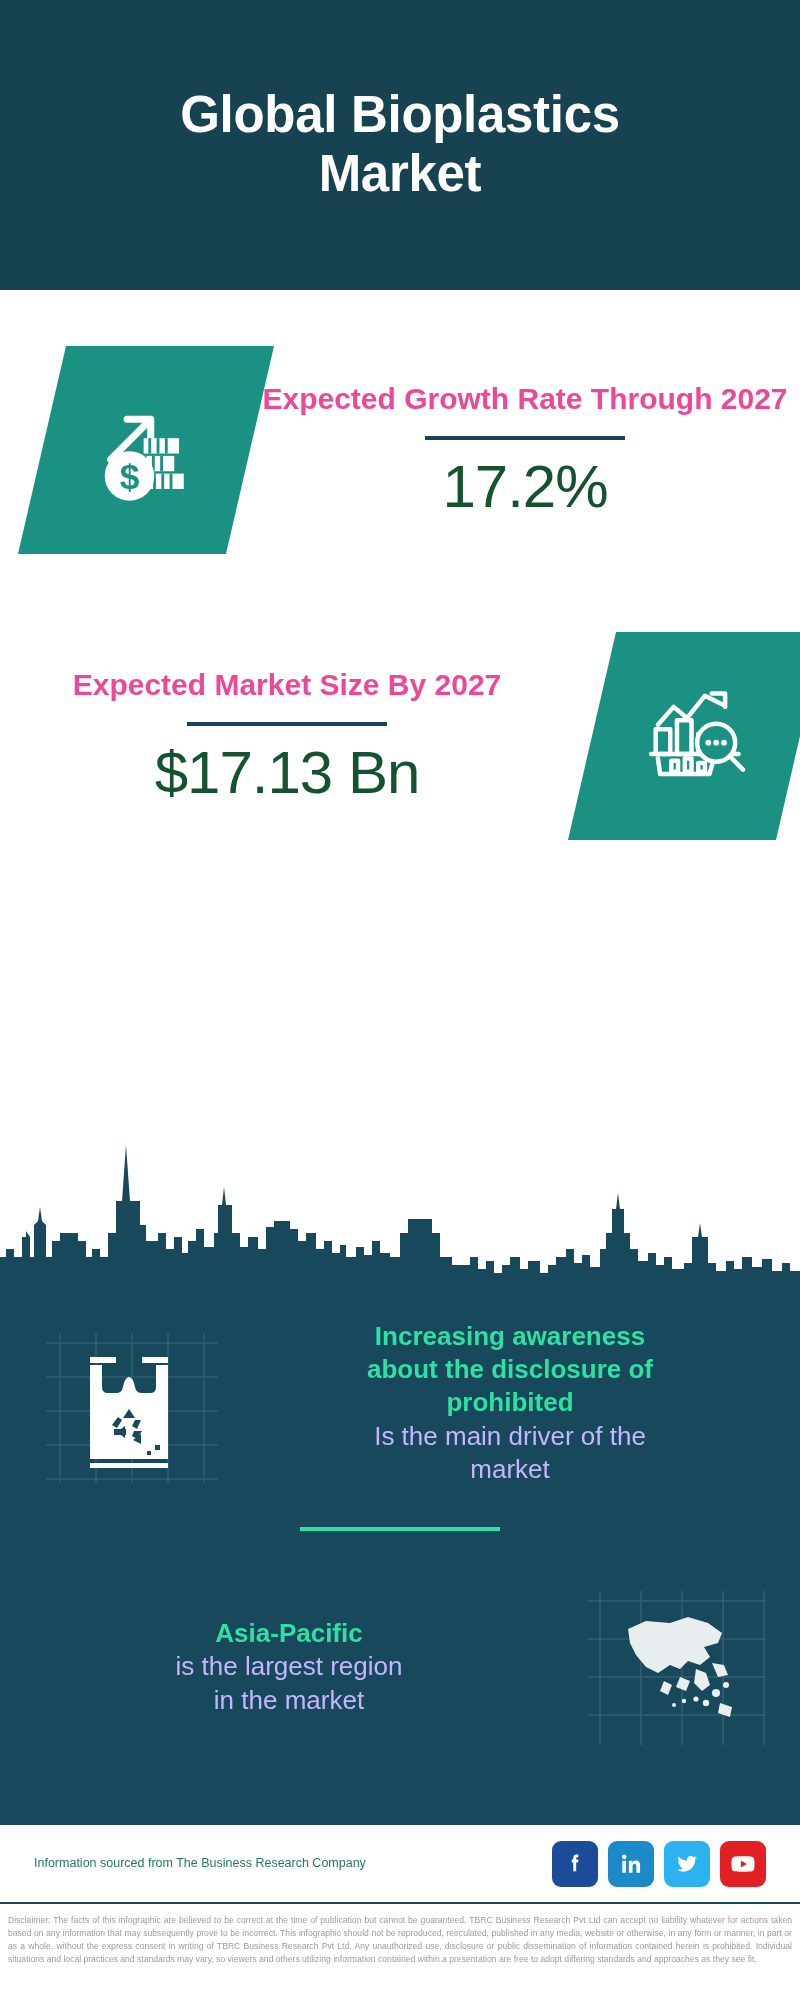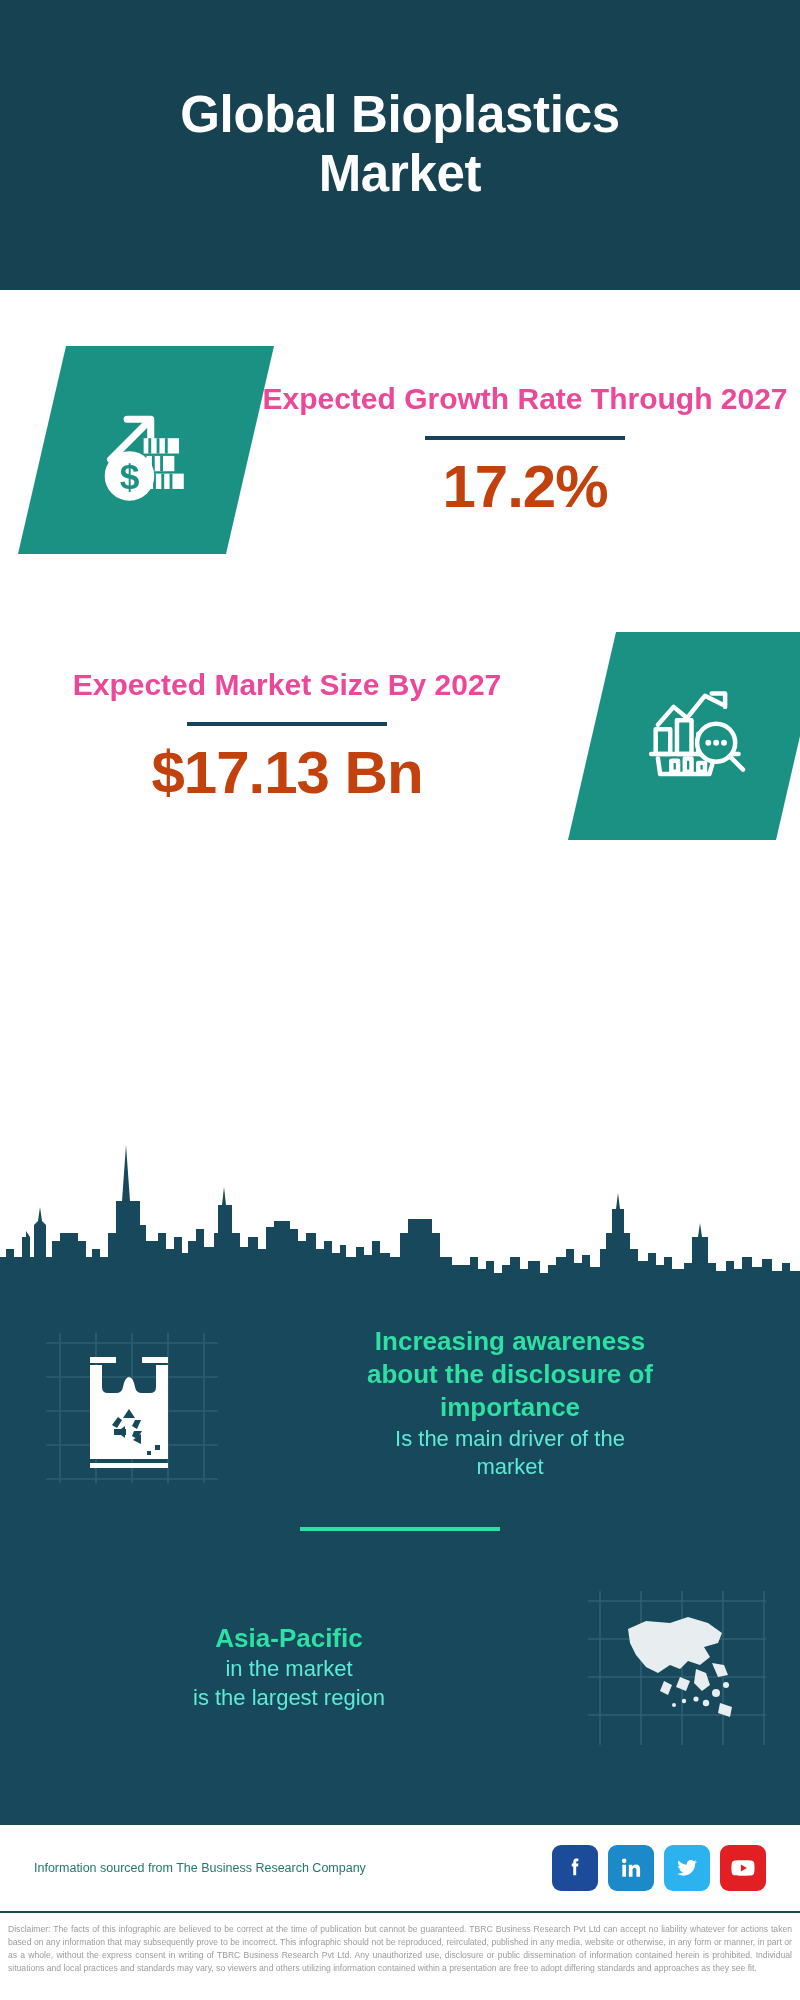--- a/index.html
+++ b/index.html
@@ -87,23 +87,23 @@
     font-weight: bold;
     line-height: 1.28;
   }
   .stat-rule {
     width: 200px;
     height: 4px;
     background: #17445a;
     margin: 18px auto 14px auto;
   }
   .stat-value {
-    color: #c2410c;
+    color: #14532d;
     font-size: 60px;
-    font-weight: bold;
+    font-weight: normal;
     line-height: 1.1;
     letter-spacing: -1px;
     text-align: center;
   }
 
   
   .skyline {
     position: absolute;
     left: 0;
     bottom: -2px;
@@ -142,36 +142,36 @@
     text-align: center;
     padding: 0 14px;
   }
   .accent-line {
     color: #2ee0a2;
     font-size: 26px;
     font-weight: bold;
     line-height: 1.28;
   }
   .plain-line {
-    color: #5eead4;
-    font-size: 22px;
+    color: #c4b5fd;
+    font-size: 26px;
     font-weight: normal;
     line-height: 1.28;
   }
   .divider {
     width: 200px;
     height: 4px;
     background: #2ee0a2;
     margin: 34px auto 10px auto;
   }
 
   
   .footer {
     width: 800px;
-    height: 88px;
+    height: 79px;
     background: #ffffff;
     display: flex;
     align-items: center;
     padding: 0 34px;
     border-bottom: 2px solid #17485b;
     justify-content: center;
   }
   .footer-src {
     flex: 1 1 auto;
     color: #22796b;
@@ -325,33 +325,33 @@
             <path d="M96 118 L104 118 L99 126 L94 123 Z"></path>
             <path d="M103 121 L95 127 L103 131 Z"></path>
           </g>
           <rect x="117" y="132" width="5" height="5" fill="#17485b"></rect>
           <rect x="109" y="138" width="4" height="4" fill="#17485b"></rect>
         </svg>
       </div>
       <div class="panel-text">
         <div class="accent-line">Increasing awareness</div>
         <div class="accent-line">about the disclosure of</div>
-        <div class="accent-line">importance</div>
+        <div class="accent-line">prohibited</div>
         <div class="plain-line">Is the main driver of the</div>
         <div class="plain-line">market</div>
       </div>
     </div>
 
     <div class="divider"></div>
 
     <div class="panel region">
       <div class="panel-text">
         <div class="accent-line">Asia-Pacific</div>
+        <div class="plain-line">is the largest region</div>
         <div class="plain-line">in the market</div>
-        <div class="plain-line">is the largest region</div>
       </div>
       <div class="icon-box right">
         <svg viewBox="0 0 182 180" width="182" height="180" aria-hidden="true">
           <g stroke="#3a6b7c" stroke-width="1.6" opacity="0.7">
             <line x1="16" y1="14" x2="16" y2="168"></line>
             <line x1="57" y1="14" x2="57" y2="168"></line>
             <line x1="98" y1="14" x2="98" y2="168"></line>
             <line x1="139" y1="14" x2="139" y2="168"></line>
             <line x1="180" y1="14" x2="180" y2="168"></line>
             <line x1="4" y1="24" x2="182" y2="24"></line>

